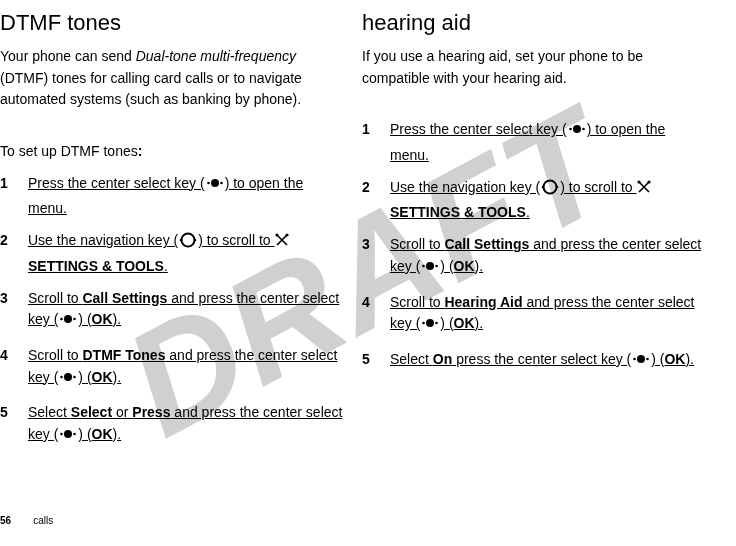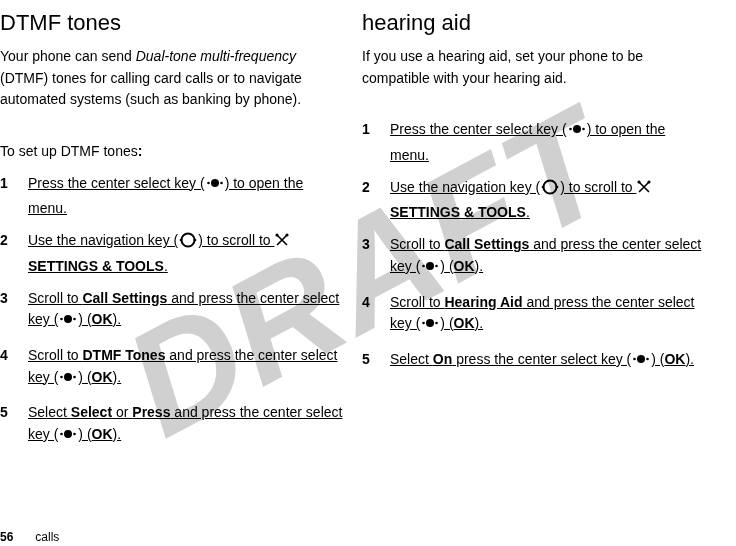--- a/index.html
+++ b/index.html
@@ -66,23 +66,23 @@
       vertical-align: -4px;
       margin: 0 1px;
     }
     .tool-icon {
       display: inline-block;
       vertical-align: -2px;
       margin-right: 3px;
     }
     .footer {
       position: absolute;
-      bottom: 2px;
+      bottom: 20px;
       left: 0;
-      font-size: 12px;
+      font-size: 10px;
     }
     .page-num { font-weight: bold; margin-right: 22px; }
   </style>
 </head>
 <body>
 
 <div class="watermark">DRAFT</div>
 
 <div class="content">
 

